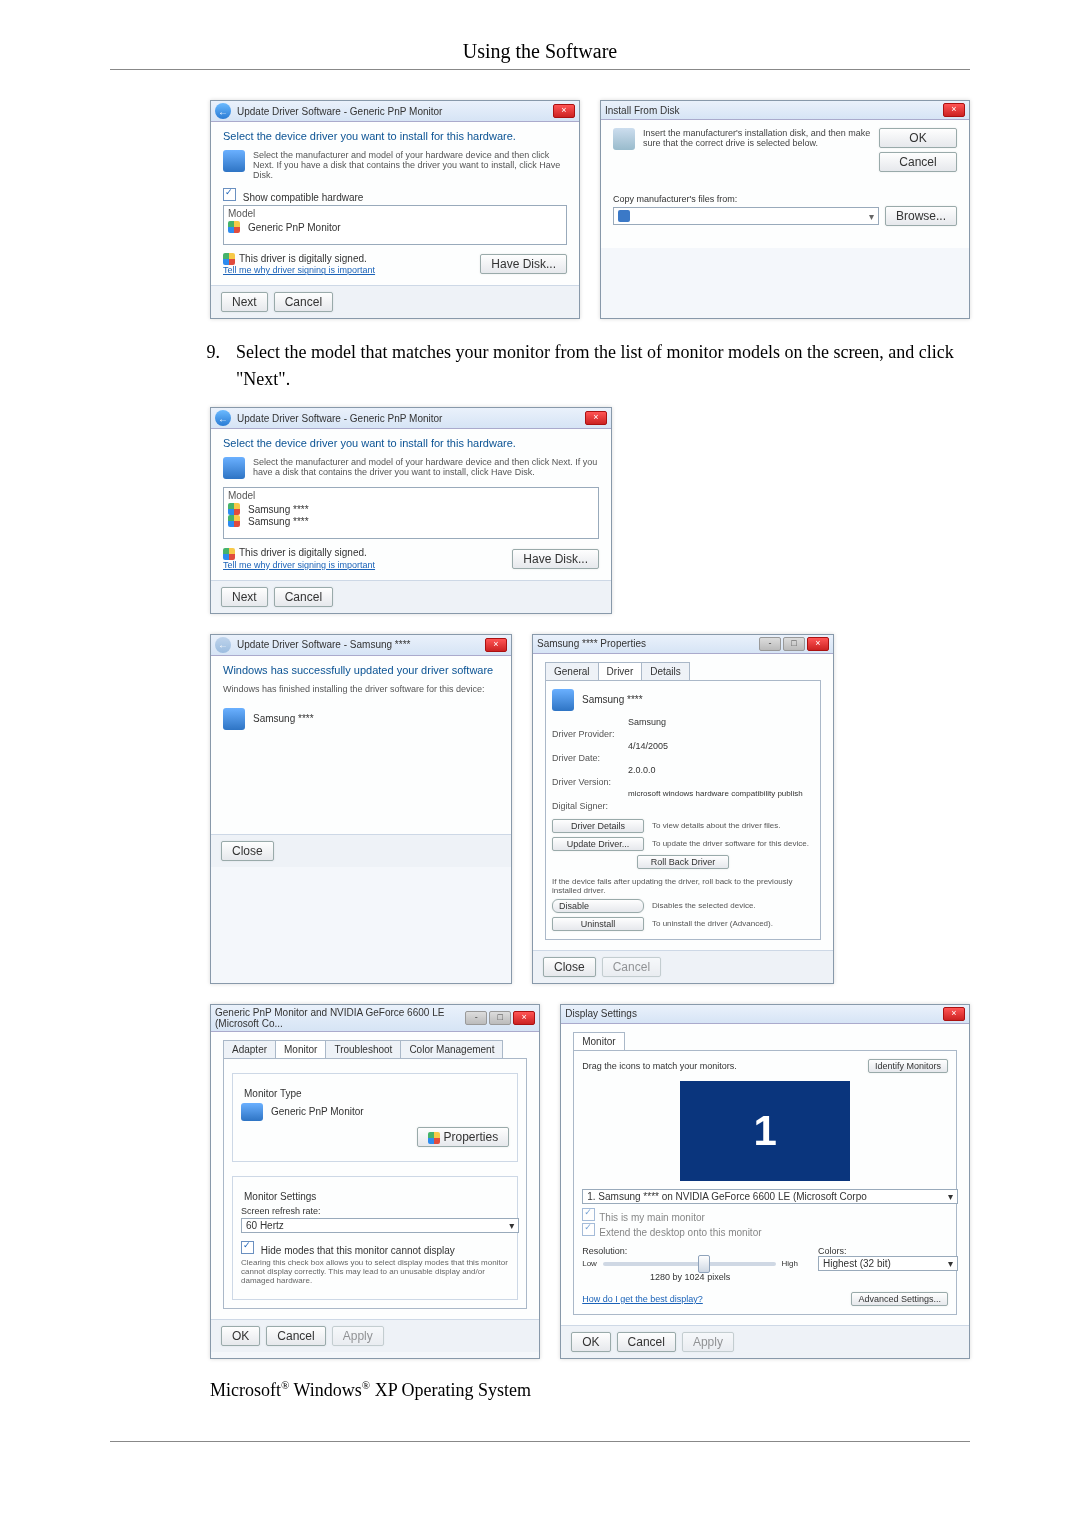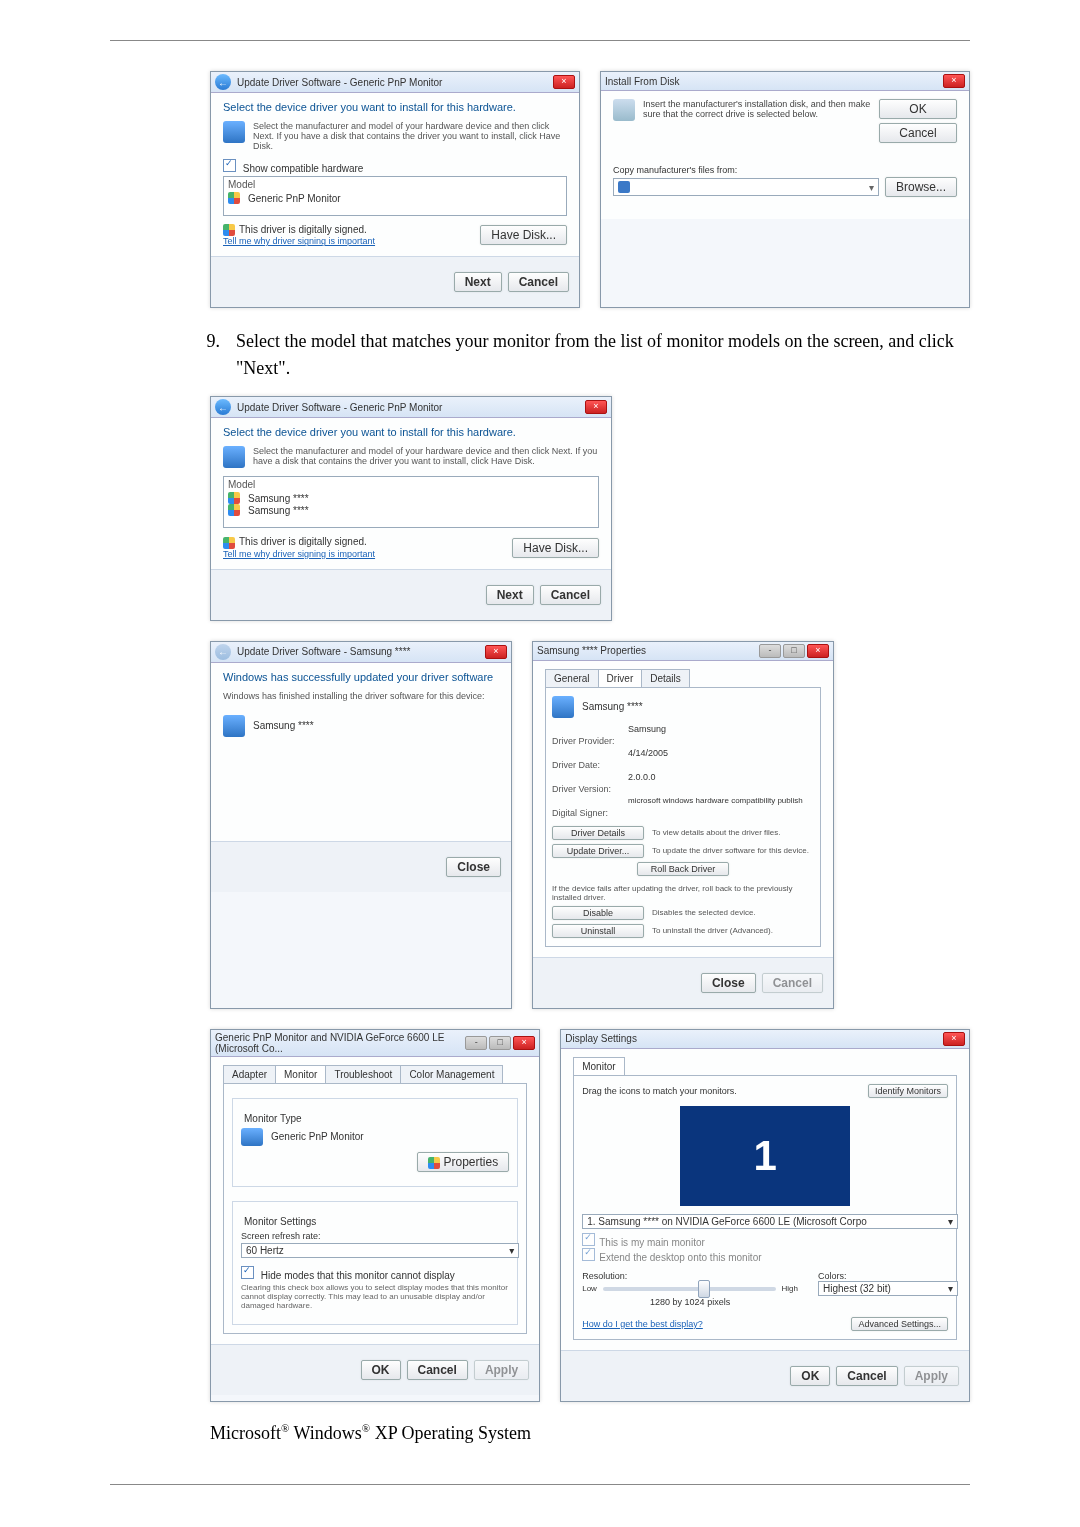--- a/index.html
+++ b/index.html
@@ -117,21 +117,21 @@
   
   .w-driver { width: 400px; }
   .w-ifd { width: 400px; }
   .w-model { width: 400px; }
   .w-success { width: 300px; }
   .w-props { width: 300px; }
   .w-genprop { width: 330px; }
   .w-display { width: 410px; }
 
   .body-area { padding: 8px 12px 10px 12px; background:#fdfefe; }
-  .foot { display:flex; justify-content:flex-end; gap:6px; padding:15px 10px; background:#eef2f7; border-top:1px solid #cdd8e6;font-weight:bold; }
+  .foot { display:flex; justify-content:flex-start; gap:6px; padding:6px 10px; background:#eef2f7; border-top:1px solid #cdd8e6; }
 
   .tabstrip { display:flex; border-bottom:1px solid #aab8c8; font-size:10px; }
   .tab {
     padding:3px 8px; border:1px solid #aab8c8; border-bottom:none; background:#eef2f7;
     margin-right:-1px;
   }
   .tab.active { background:#fff; }
 
   .slider-track {
     height:4px; background:#cfd8e4; position:relative; border-radius:2px; margin:6px 0;
@@ -149,20 +149,21 @@
   .grouptitle { font-size:10px; margin:-12px 0 4px 0; background:#fdfefe; display:inline-block; padding:0 3px; color:#333; }
   .row-kv { display:flex; font-size:9px; margin:2px 0; }
   .row-kv .k { width:76px; color:#555;margin-top:12px; }
   .row-kv .v { color:#333; }
   hr.bottomrule { border:none; border-top:1px solid #888; margin:40px 0 0 0; }
 </style>
 </head>
 <body>
 
 <div class="page">
+  <div class="page-title">Using the Software</div>
   <hr class="rule">
 
   <div class="row">
 
     <div class="win w-driver">
       <div class="titlebar">
         <span style="display:flex;align-items:center;gap:6px;">
           <span style="width:16px;height:16px;border-radius:50%;background:linear-gradient(#6bbaff,#2a7bd4);display:inline-flex;align-items:center;justify-content:center;color:#fff;font-size:10px;">←</span>
           <span>Update Driver Software - Generic PnP Monitor</span>
         </span>
@@ -346,21 +347,21 @@
             </div>
           <div style="display:flex;gap:8px;align-items:center;margin-top:4px;">
               <span class="btn small" style="width:78px;text-align:center;">Update Driver...</span>
               <span style="font-size:8px;color:#555;">To update the driver software for this device.</span>
             </div>
           <div style="display:flex;gap:8px;align-items:center;margin-top:4px;flex-direction:column;">
               <span class="btn small" style="width:78px;text-align:center;">Roll Back Driver</span>
               <span style="font-size:8px;color:#555;">If the device fails after updating the driver, roll back to the previously installed driver.</span>
             </div>
           <div style="display:flex;gap:8px;align-items:center;margin-top:4px;">
-              <span class="btn small" style="width:78px;text-align:center;">Disable</span>
+              <span class="btn small" style="width:78px;text-align:left;border-radius:6px;">Disable</span>
               <span style="font-size:8px;color:#555;">Disables the selected device.</span>
             </div>
           <div style="display:flex;gap:8px;align-items:center;margin-top:4px;">
               <span class="btn small" style="width:78px;text-align:center;">Uninstall</span>
               <span style="font-size:8px;color:#555;">To uninstall the driver (Advanced).</span>
             </div>
         </div>
       </div>
       <div class="foot">
         <span class="btn">Close</span>

